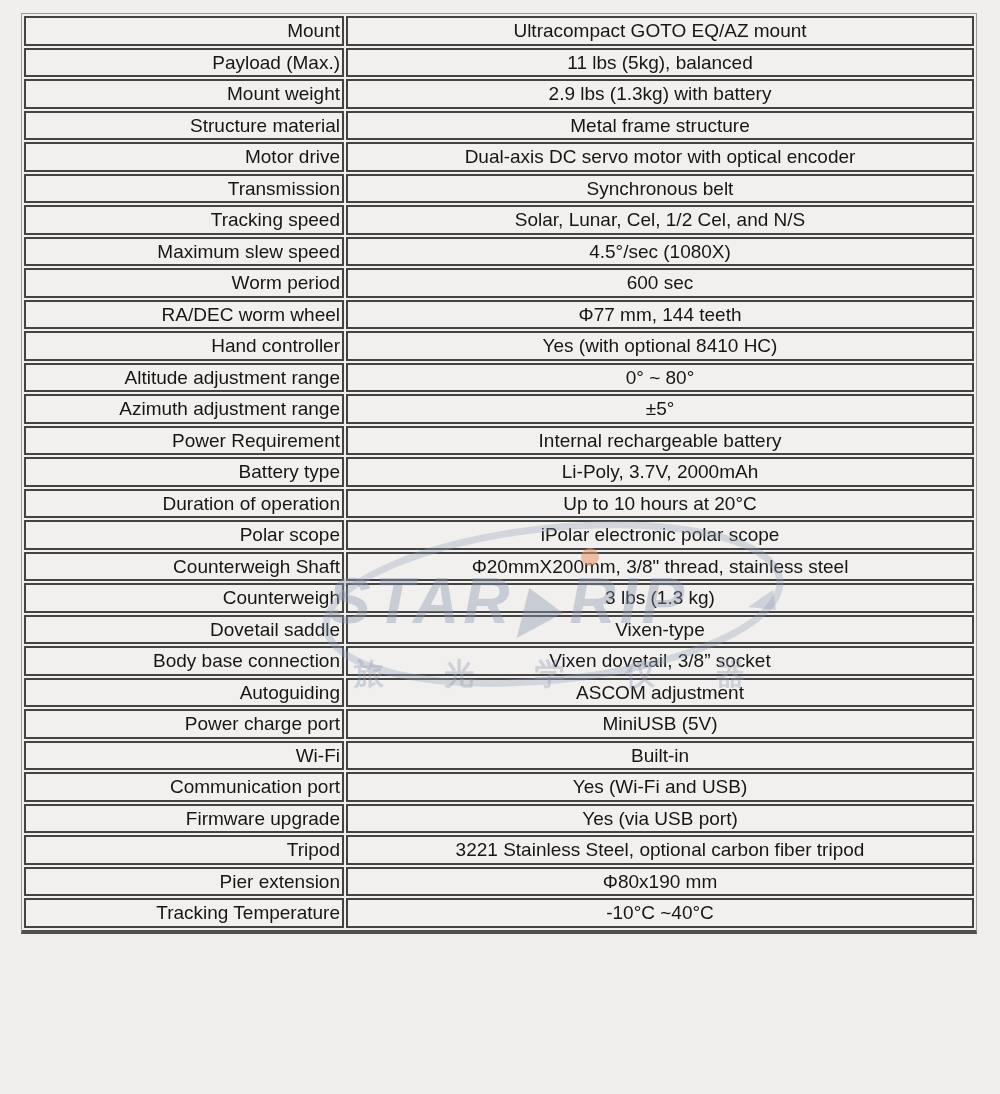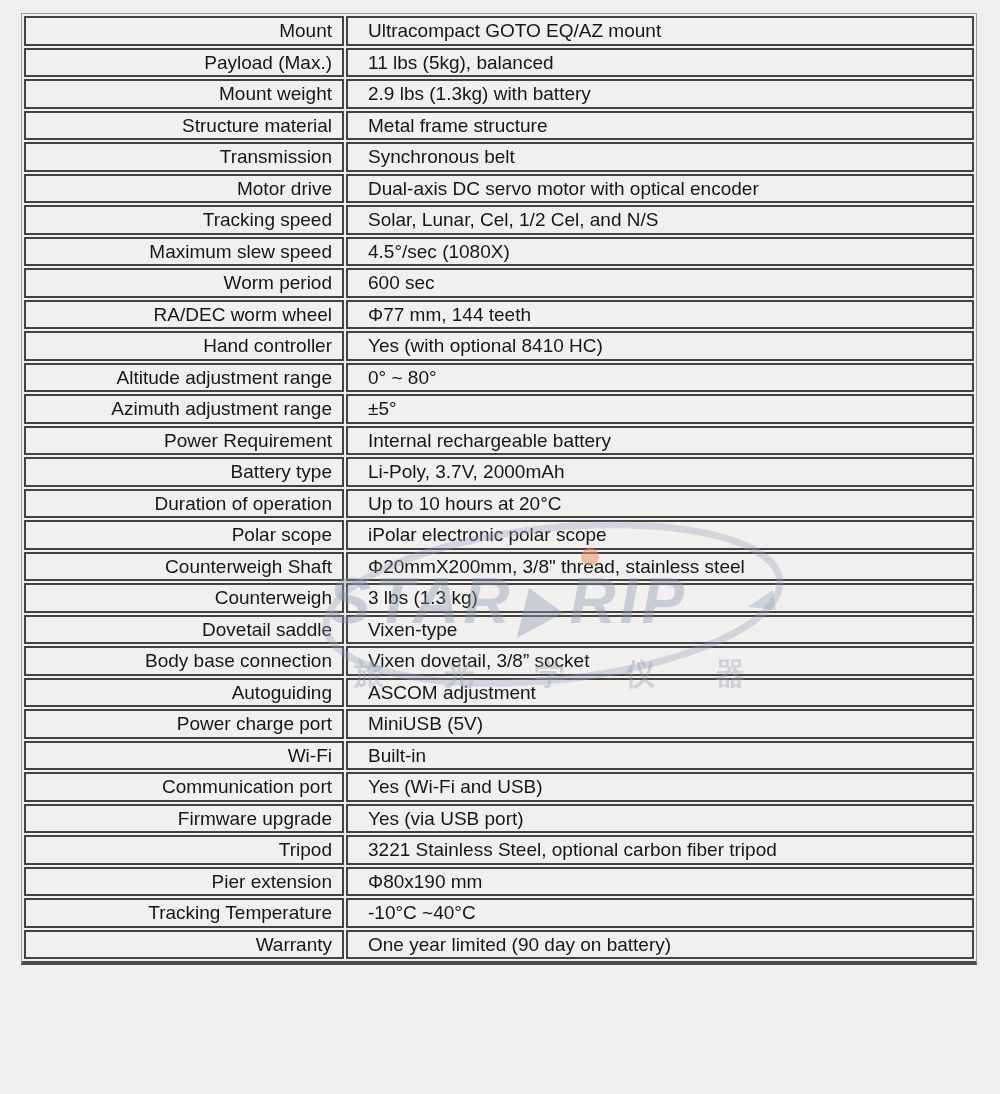--- a/index.html
+++ b/index.html
@@ -32,24 +32,24 @@
     font-size: 19px;
     color: #161616;
     white-space: nowrap;
     overflow: hidden;
     line-height: 1;
     vertical-align: middle;
   }
   td.label {
     width: 320px;
     text-align: right;
-    padding-right: 10px;
+    padding-right: 2px;
   }
   td.value {
-    text-align: left;
+    text-align: center;
     padding: 0 20px;
     margin-left: 23px;
   }
   
   .watermark {
     position: absolute;
     left: 318px;
     top: 512px;
     width: 480px;
     height: 195px;
@@ -110,30 +110,30 @@
     <td class="label">Mount weight</td>
     <td class="value">2.9 lbs (1.3kg) with battery</td>
   </tr>
 
   <tr>
     <td class="label">Structure material</td>
     <td class="value">Metal frame structure</td>
   </tr>
 
   <tr>
+    <td class="label">Motor drive</td>
+    <td class="value">Dual-axis DC servo motor with optical encoder</td>
+  </tr>
+
+  <tr>
     <td class="label">Transmission</td>
     <td class="value">Synchronous belt</td>
   </tr>
 
   <tr>
-    <td class="label">Motor drive</td>
-    <td class="value">Dual-axis DC servo motor with optical encoder</td>
-  </tr>
-
-  <tr>
     <td class="label">Tracking speed</td>
     <td class="value">Solar, Lunar, Cel, 1/2 Cel, and N/S</td>
   </tr>
 
   <tr>
     <td class="label">Maximum slew speed</td>
     <td class="value">4.5°/sec (1080X)</td>
   </tr>
 
   <tr>
@@ -234,24 +234,20 @@
   <tr>
     <td class="label">Pier extension</td>
     <td class="value">Φ80x190 mm</td>
   </tr>
 
   <tr>
     <td class="label">Tracking Temperature</td>
     <td class="value">-10°C ~40°C</td>
   </tr>
 
-  <tr>
-    <td class="label">Warranty</td>
-    <td class="value">One year limited (90 day on battery)</td>
-  </tr>
 </tbody>
   </table>
 </div>
 
 <div class="watermark">
   <svg width="480" height="195" viewBox="0 0 480 195">
     <ellipse cx="235" cy="92" rx="228" ry="76" transform="rotate(-6 235 92)" fill="none" stroke="rgba(150,162,184,0.33)" stroke-width="7"></ellipse>
     <circle cx="272" cy="45" r="9" fill="rgba(233,150,103,0.55)"></circle>
     <path d="M 455 78 L 430 95 L 458 98 Z" fill="rgba(150,162,184,0.38)"></path>
   </svg>

